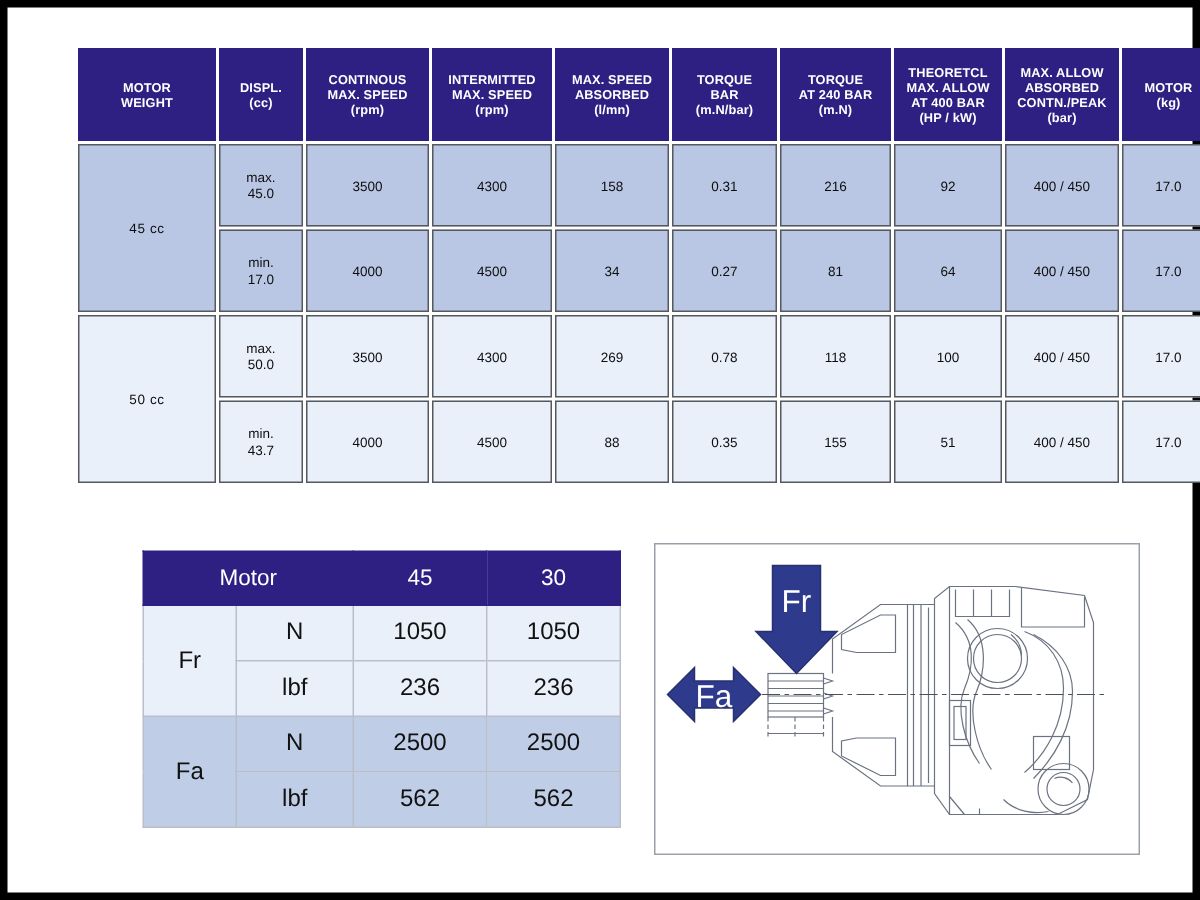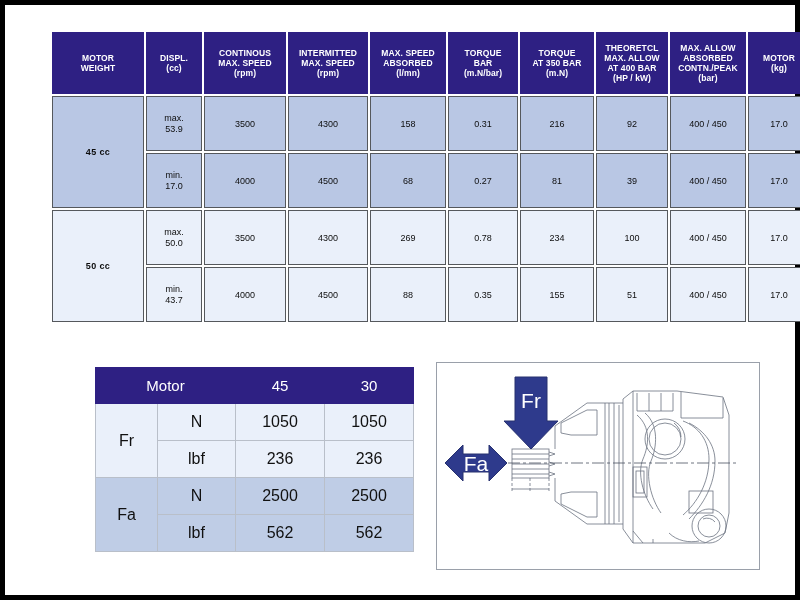--- a/index.html
+++ b/index.html
@@ -52,21 +52,21 @@
     text-align: center;
     vertical-align: middle;
     font-size: 9px;
     color: #0d0d0d;
     border: 1px solid #55585c;
     height: 53px;
     padding: 0;
   }
   td.model {
     font-size: 16px;
-    font-weight: bold;
+    font-weight: normal;
     letter-spacing: 0.4px;
   }
   td.displ {
     font-size: 8.5px;
     line-height: 1.15;
     margin-left: 48px;
   }
   
   .g45 td { background: #b9c7e4; }
   .g50 td { background: #eaf0fa; }
@@ -169,21 +169,21 @@
             <span>ABSORBED</span><br>
             <span>(l/mn)</span>
           </th>
           <th>
             <span>TORQUE</span><br>
             <span>BAR</span><br>
             <span>(m.N/bar)</span>
           </th>
           <th>
             <span>TORQUE</span><br>
-            <span>AT 350 BAR</span><br>
+            <span>AT 240 BAR</span><br>
             <span>(m.N)</span>
           </th>
           <th>
             <span>THEORETCL</span><br>
             <span>MAX. ALLOW</span><br>
             <span>AT 400 BAR</span><br>
             <span>(HP / kW)</span>
           </th>
           <th>
             <span>MAX. ALLOW</span><br>
@@ -196,57 +196,57 @@
             <span>(kg)</span>
           </th>
         </tr>
       </thead>
       <tbody>
 
         <tr class="g45">
           <td class="model" rowspan="2">45 cc</td>
           <td class="displ">
             <span>max.</span><br>
-            <span>53.9</span>
+            <span>45.0</span>
           </td>
           <td>3500</td>
           <td>4300</td>
           <td>158</td>
           <td>0.31</td>
           <td>216</td>
           <td>92</td>
           <td>400 / 450</td>
           <td>17.0</td>
         </tr>
         <tr class="g45">
           <td class="displ">
             <span>min.</span><br>
             <span>17.0</span>
           </td>
           <td>4000</td>
           <td>4500</td>
-          <td>68</td>
+          <td>34</td>
           <td>0.27</td>
           <td>81</td>
-          <td>39</td>
+          <td>64</td>
           <td>400 / 450</td>
           <td>17.0</td>
         </tr>
 
         <tr class="g50">
           <td class="model" rowspan="2">50 cc</td>
           <td class="displ">
             <span>max.</span><br>
             <span>50.0</span>
           </td>
           <td>3500</td>
           <td>4300</td>
           <td>269</td>
           <td>0.78</td>
-          <td>234</td>
+          <td>118</td>
           <td>100</td>
           <td>400 / 450</td>
           <td>17.0</td>
         </tr>
         <tr class="g50">
           <td class="displ">
             <span>min.</span><br>
             <span>43.7</span>
           </td>
           <td>4000</td>

